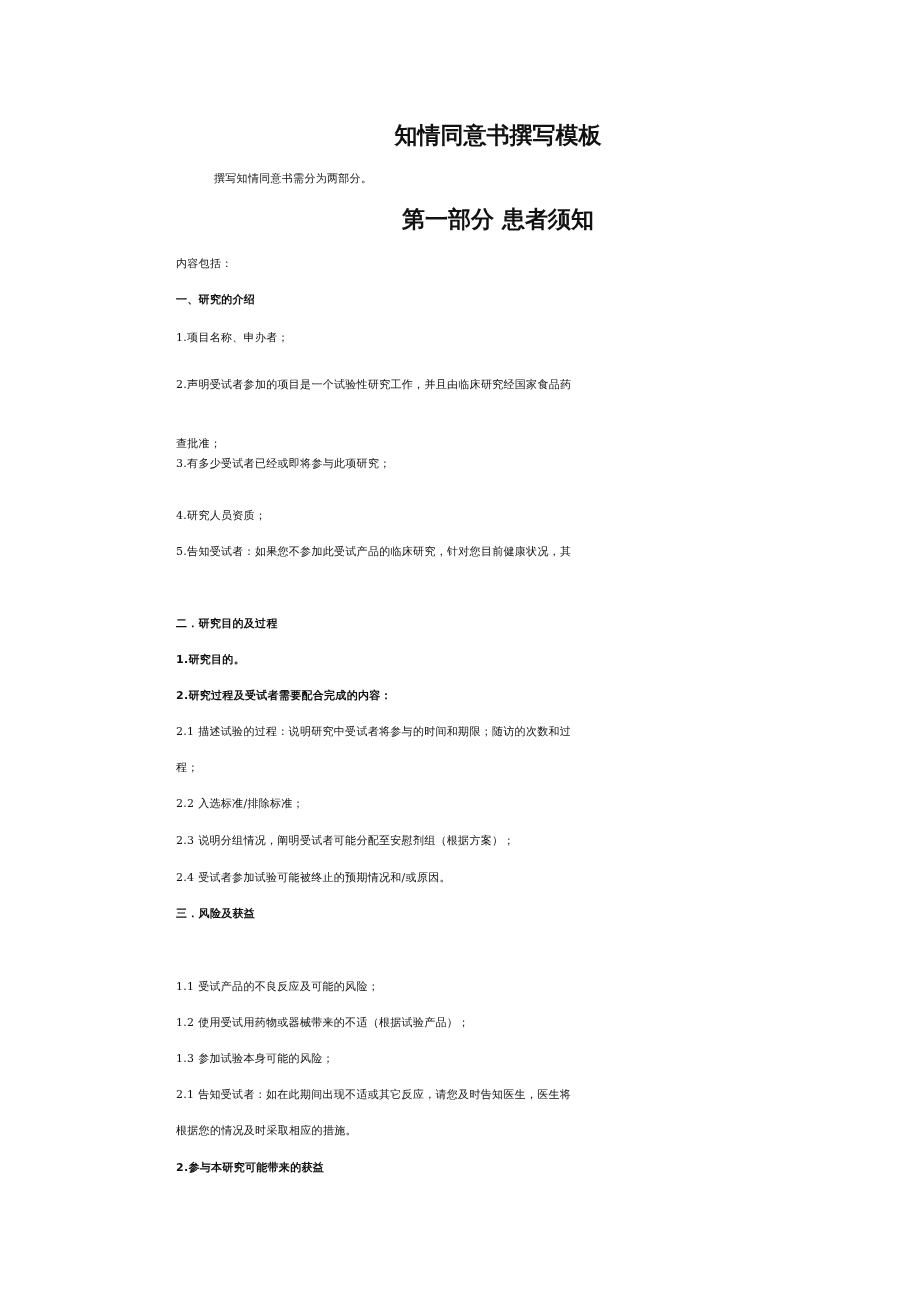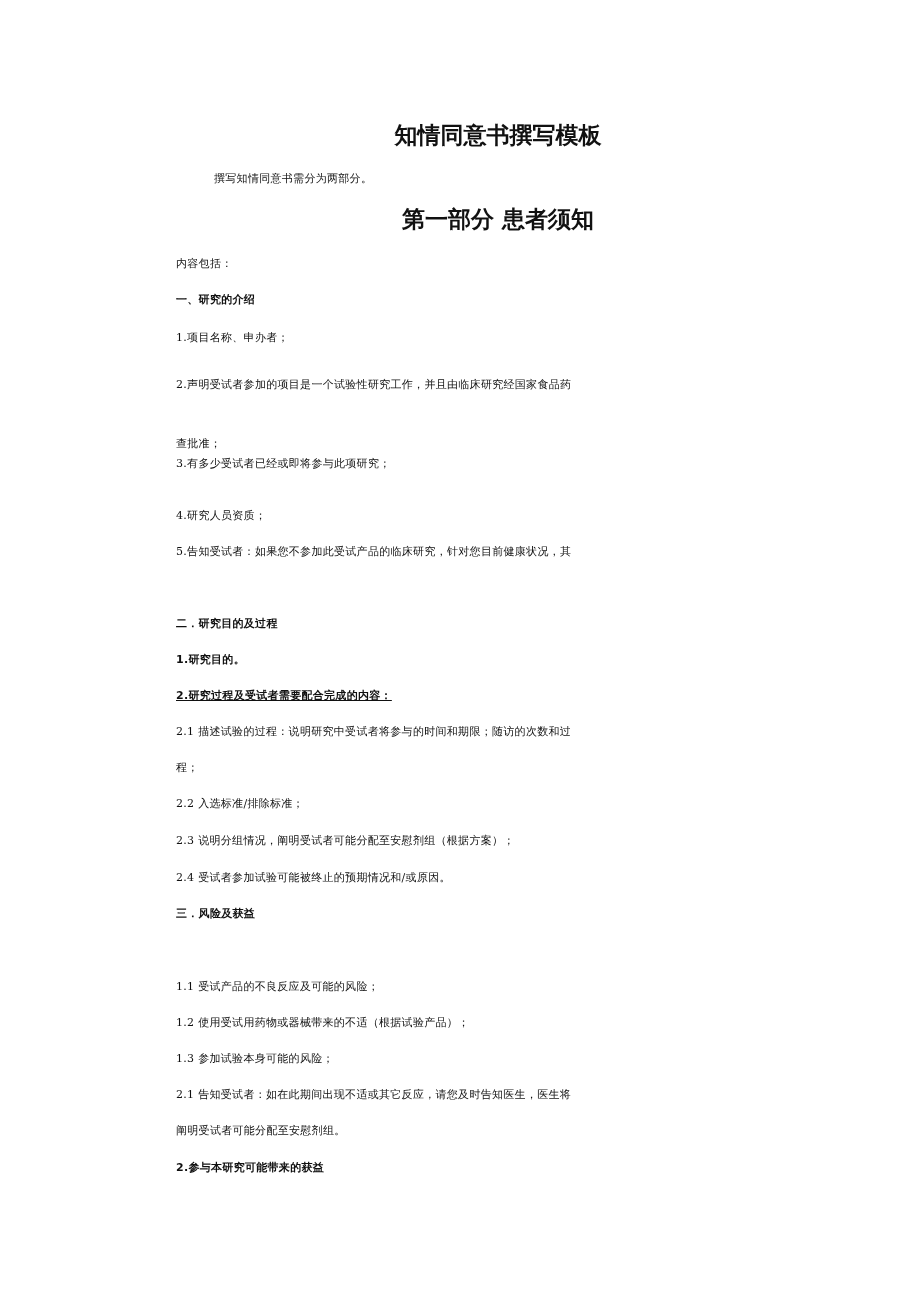--- a/index.html
+++ b/index.html
@@ -24,27 +24,27 @@
   <div class="line bold" style="top:288px;">一、研究的介绍</div>
   <div class="line" style="top:326px;">1.项目名称、申办者；</div>
   <div class="line" style="top:373px;">2.声明受试者参加的项目是一个试验性研究工作，并且由临床研究经国家食品药</div>
   <div class="line" style="top:432px;">查批准；</div>
   <div class="line" style="top:452px;">3.有多少受试者已经或即将参与此项研究；</div>
   <div class="line" style="top:504px;">4.研究人员资质；</div>
   <div class="line" style="top:540px;">5.告知受试者：如果您不参加此受试产品的临床研究，针对您目前健康状况，其</div>
 
   <div class="line bold" style="top:612px;">二．研究目的及过程</div>
   <div class="line bold" style="top:648px;">1.研究目的。</div>
-  <div class="line bold" style="top:684px;text-decoration:underline;">2.研究过程及受试者需要配合完成的内容：</div>
+  <div class="line bold" style="top:684px;">2.研究过程及受试者需要配合完成的内容：</div>
   <div class="line" style="top:720px;">2.1 描述试验的过程：说明研究中受试者将参与的时间和期限；随访的次数和过</div>
   <div class="line" style="top:756px;">程；</div>
   <div class="line" style="top:792px;">2.2 入选标准/排除标准；</div>
   <div class="line" style="top:829px;">2.3 说明分组情况，阐明受试者可能分配至安慰剂组（根据方案）；</div>
   <div class="line" style="top:866px;">2.4 受试者参加试验可能被终止的预期情况和/或原因。</div>
 
   <div class="line bold" style="top:902px;">三．风险及获益</div>
   <div class="line" style="top:975px;">1.1 受试产品的不良反应及可能的风险；</div>
   <div class="line" style="top:1011px;">1.2 使用受试用药物或器械带来的不适（根据试验产品）；</div>
   <div class="line" style="top:1047px;">1.3 参加试验本身可能的风险；</div>
   <div class="line" style="top:1083px;">2.1 告知受试者：如在此期间出现不适或其它反应，请您及时告知医生，医生将</div>
-  <div class="line" style="top:1119px;">阐明受试者可能分配至安慰剂组。</div>
+  <div class="line" style="top:1119px;">根据您的情况及时采取相应的措施。</div>
   <div class="line bold" style="top:1156px;">2.参与本研究可能带来的获益</div>
 </div>
 
 </body></html>

